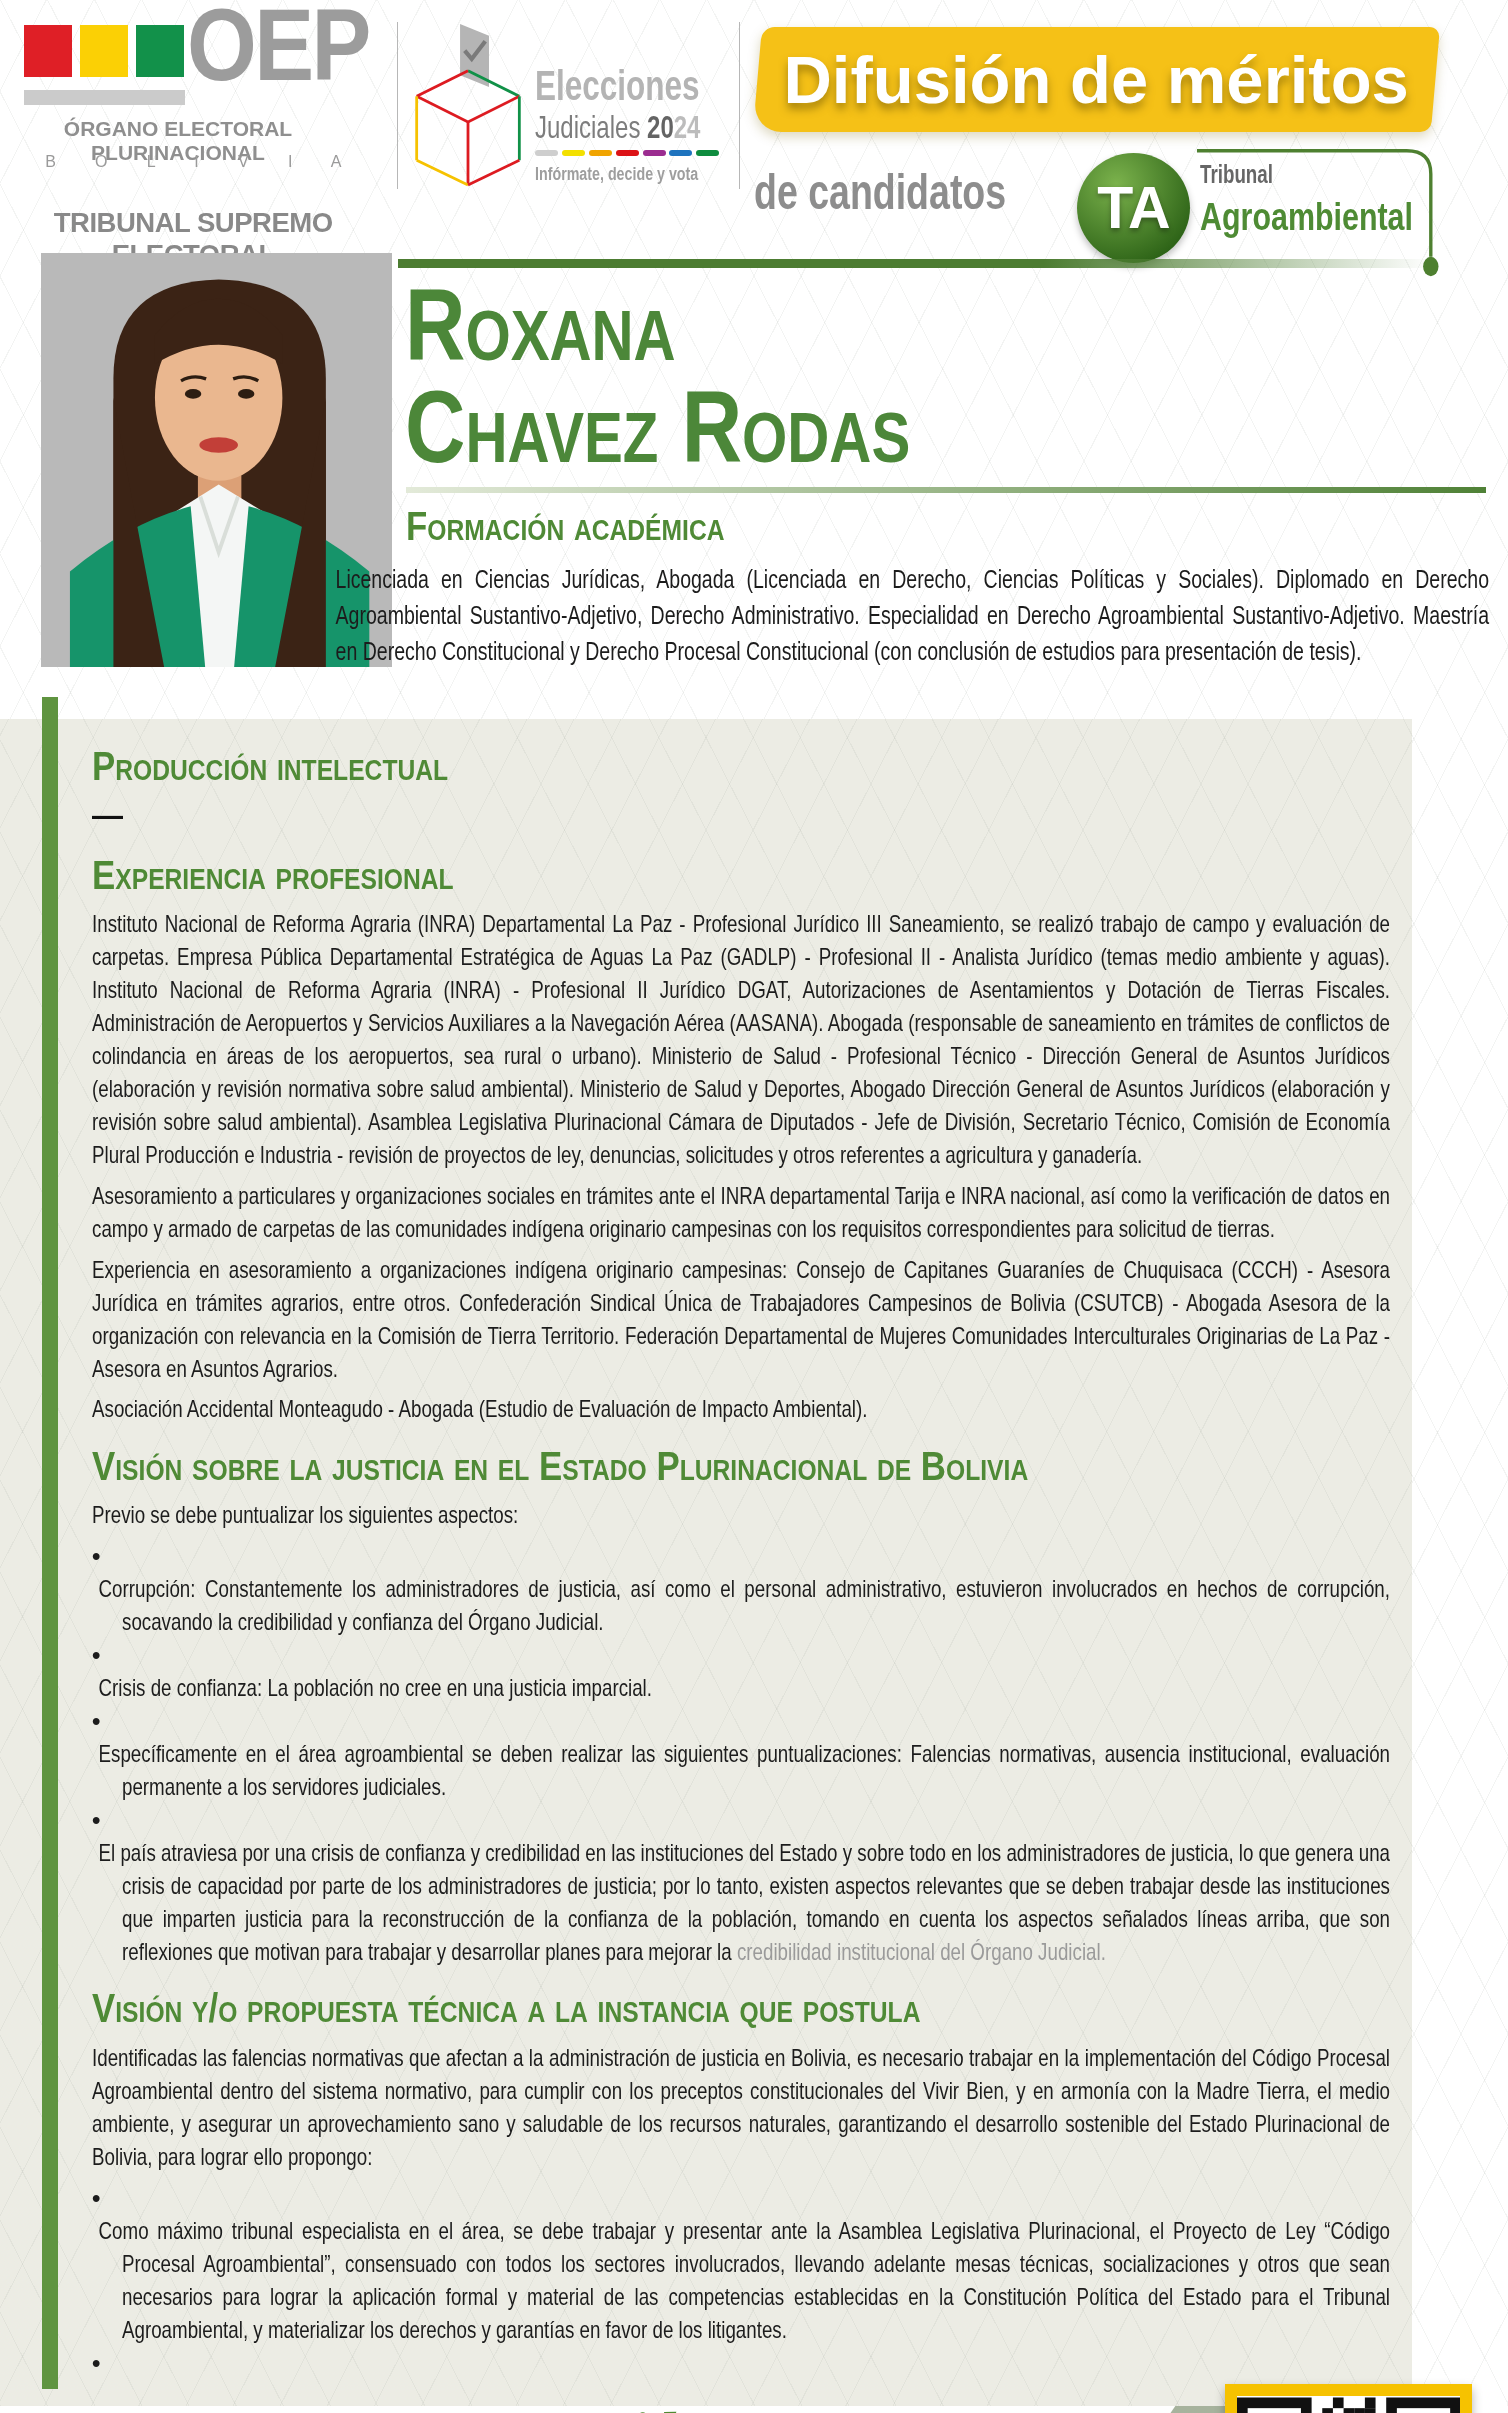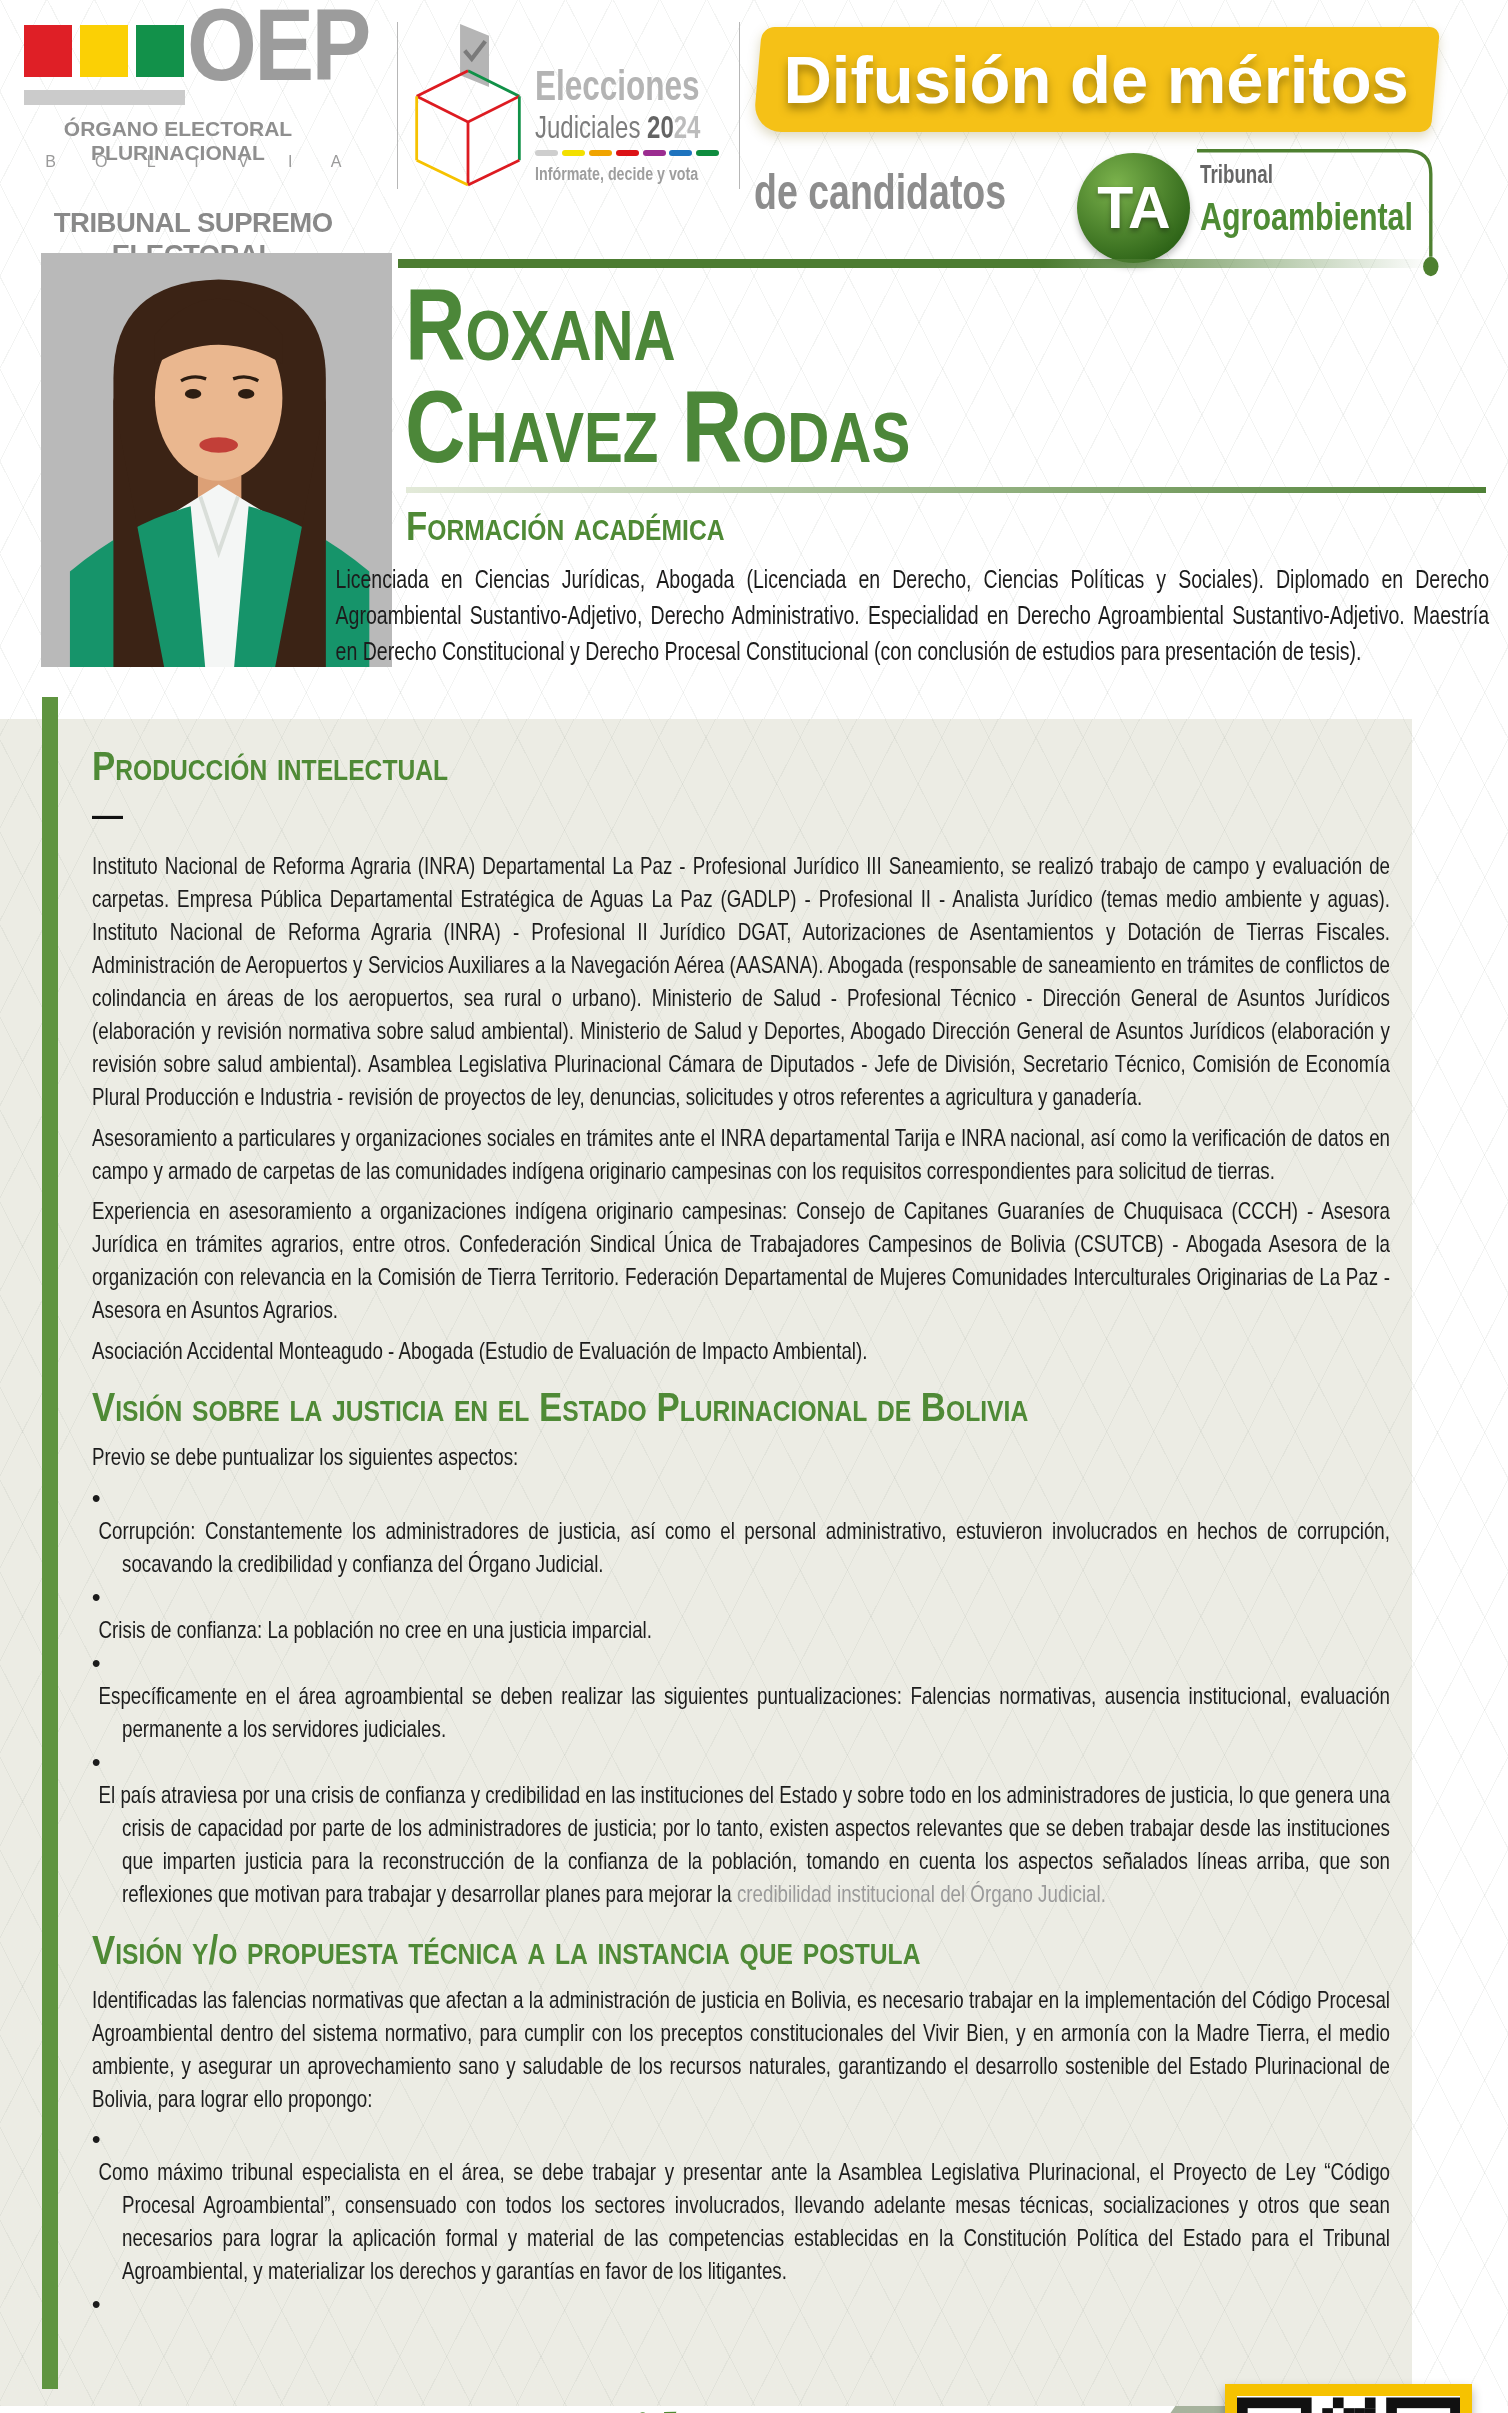--- a/index.html
+++ b/index.html
@@ -173,20 +173,21 @@
     </div>
 
   <div class="formbody">
     <div class="inner"><div class="formspacer"></div><span>Licenciada en Ciencias Jurídicas, Abogada (Licenciada en Derecho, Ciencias Políticas y Sociales). Diplomado en Derecho Agroambiental Sustantivo-Adjetivo, Derecho Administrativo. Especialidad en Derecho Agroambiental Sustantivo-Adjetivo. Maestría en Derecho Constitucional y Derecho Procesal Constitucional (con conclusión de estudios para presentación de tesis).</span></div>
   </div>
 
   <section class="gray chev">
     <h2 class="sec first"><span class="sc2">Producción intelectual</span></h2>
     <div class="dashline">—</div>
 
+    <h2 class="sec"><span class="sc2">Experiencia profesional</span></h2>
     <p class="bodytxt">
         <span class="condw">Instituto Nacional de Reforma Agraria (INRA) Departamental La Paz - Profesional Jurídico III Saneamiento, se realizó trabajo de campo y evaluación de carpetas. Empresa Pública Departamental Estratégica de Aguas La Paz (GADLP) - Profesional II - Analista Jurídico (temas medio ambiente y aguas). Instituto Nacional de Reforma Agraria (INRA) - Profesional II Jurídico DGAT, Autorizaciones de Asentamientos y Dotación de Tierras Fiscales. Administración de Aeropuertos y Servicios Auxiliares a la Navegación Aérea (AASANA). Abogada (responsable de saneamiento en trámites de conflictos de colindancia en áreas de los aeropuertos, sea rural o urbano). Ministerio de Salud - Profesional Técnico - Dirección General de Asuntos Jurídicos (elaboración y revisión normativa sobre salud ambiental). Ministerio de Salud y Deportes, Abogado Dirección General de Asuntos Jurídicos (elaboración y revisión sobre salud ambiental). Asamblea Legislativa Plurinacional Cámara de Diputados - Jefe de División, Secretario Técnico, Comisión de Economía Plural Producción e Industria - revisión de proyectos de ley, denuncias, solicitudes y otros referentes a agricultura y ganadería.</span>
       </p>
     <p class="bodytxt">
         <span class="condw">Asesoramiento a particulares y organizaciones sociales en trámites ante el INRA departamental Tarija e INRA nacional, así como la verificación de datos en campo y armado de carpetas de las comunidades indígena originario campesinas con los requisitos correspondientes para solicitud de tierras.</span>
       </p>
     <p class="bodytxt">
         <span class="condw">Experiencia en asesoramiento a organizaciones indígena originario campesinas: Consejo de Capitanes Guaraníes de Chuquisaca (CCCH) - Asesora Jurídica en trámites agrarios, entre otros. Confederación Sindical Única de Trabajadores Campesinos de Bolivia (CSUTCB) - Abogada Asesora de la organización con relevancia en la Comisión de Tierra Territorio. Federación Departamental de Mujeres Comunidades Interculturales Originarias de La Paz - Asesora en Asuntos Agrarios.</span>
       </p>
     <p class="bodytxt">

